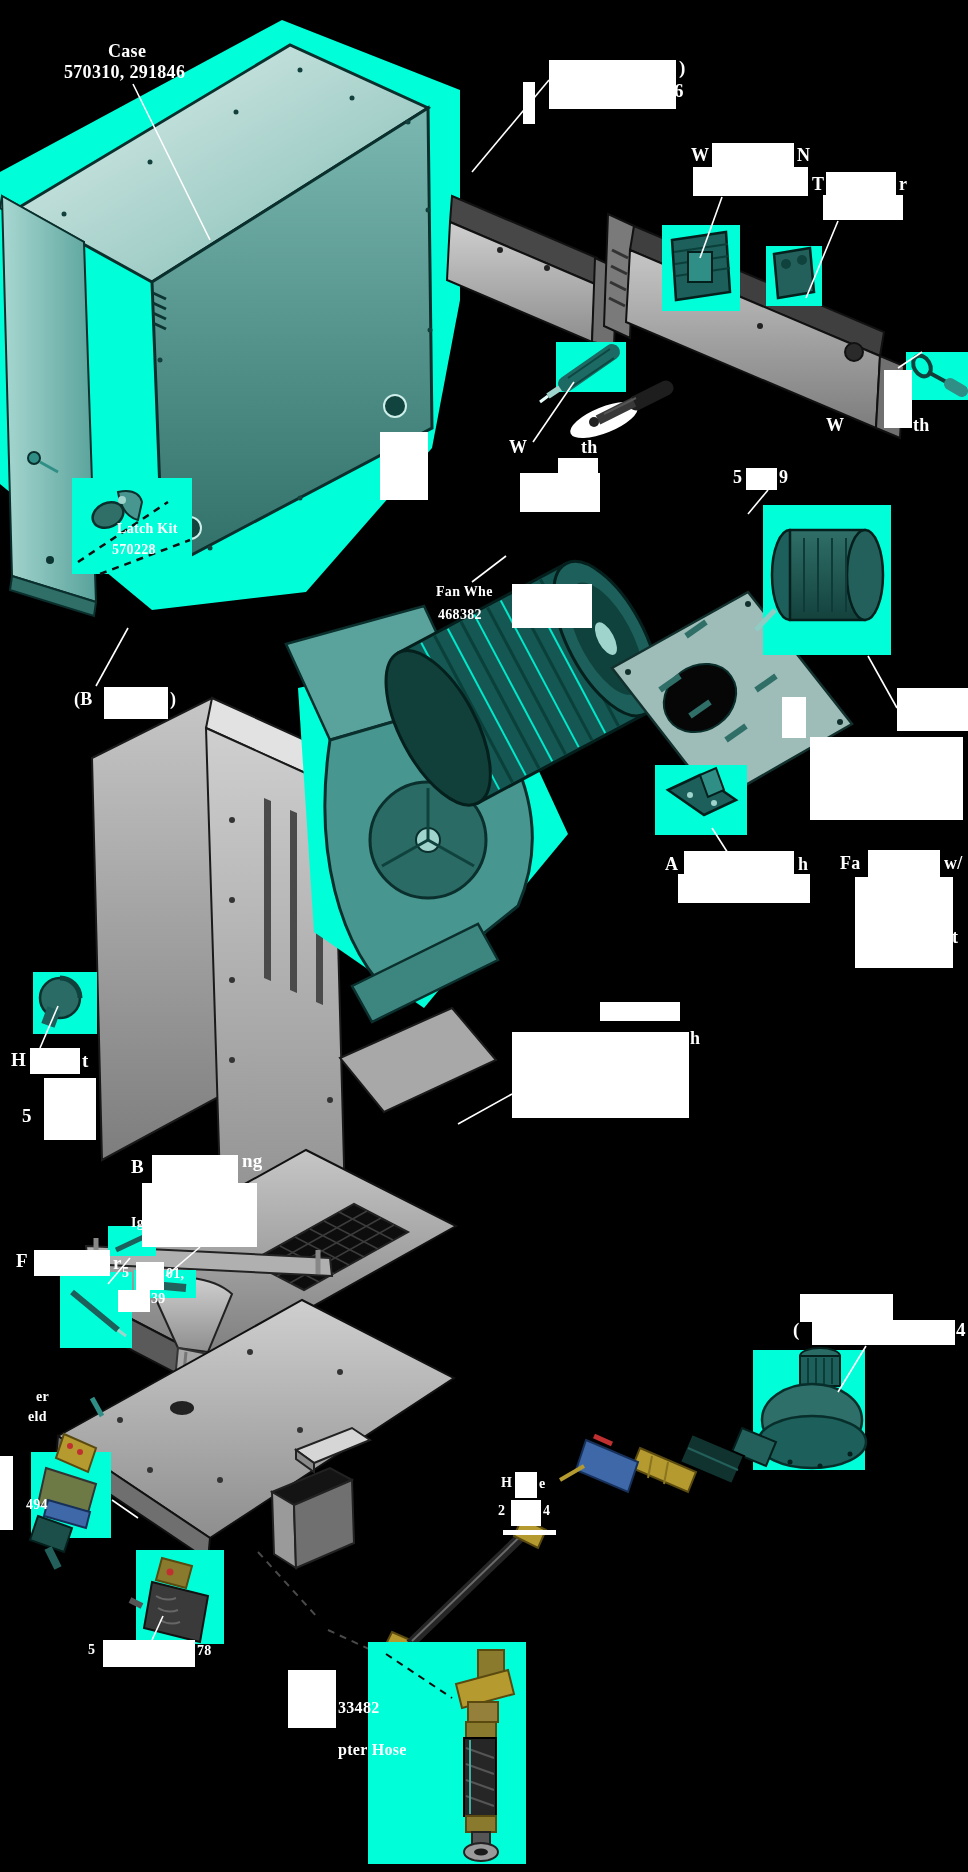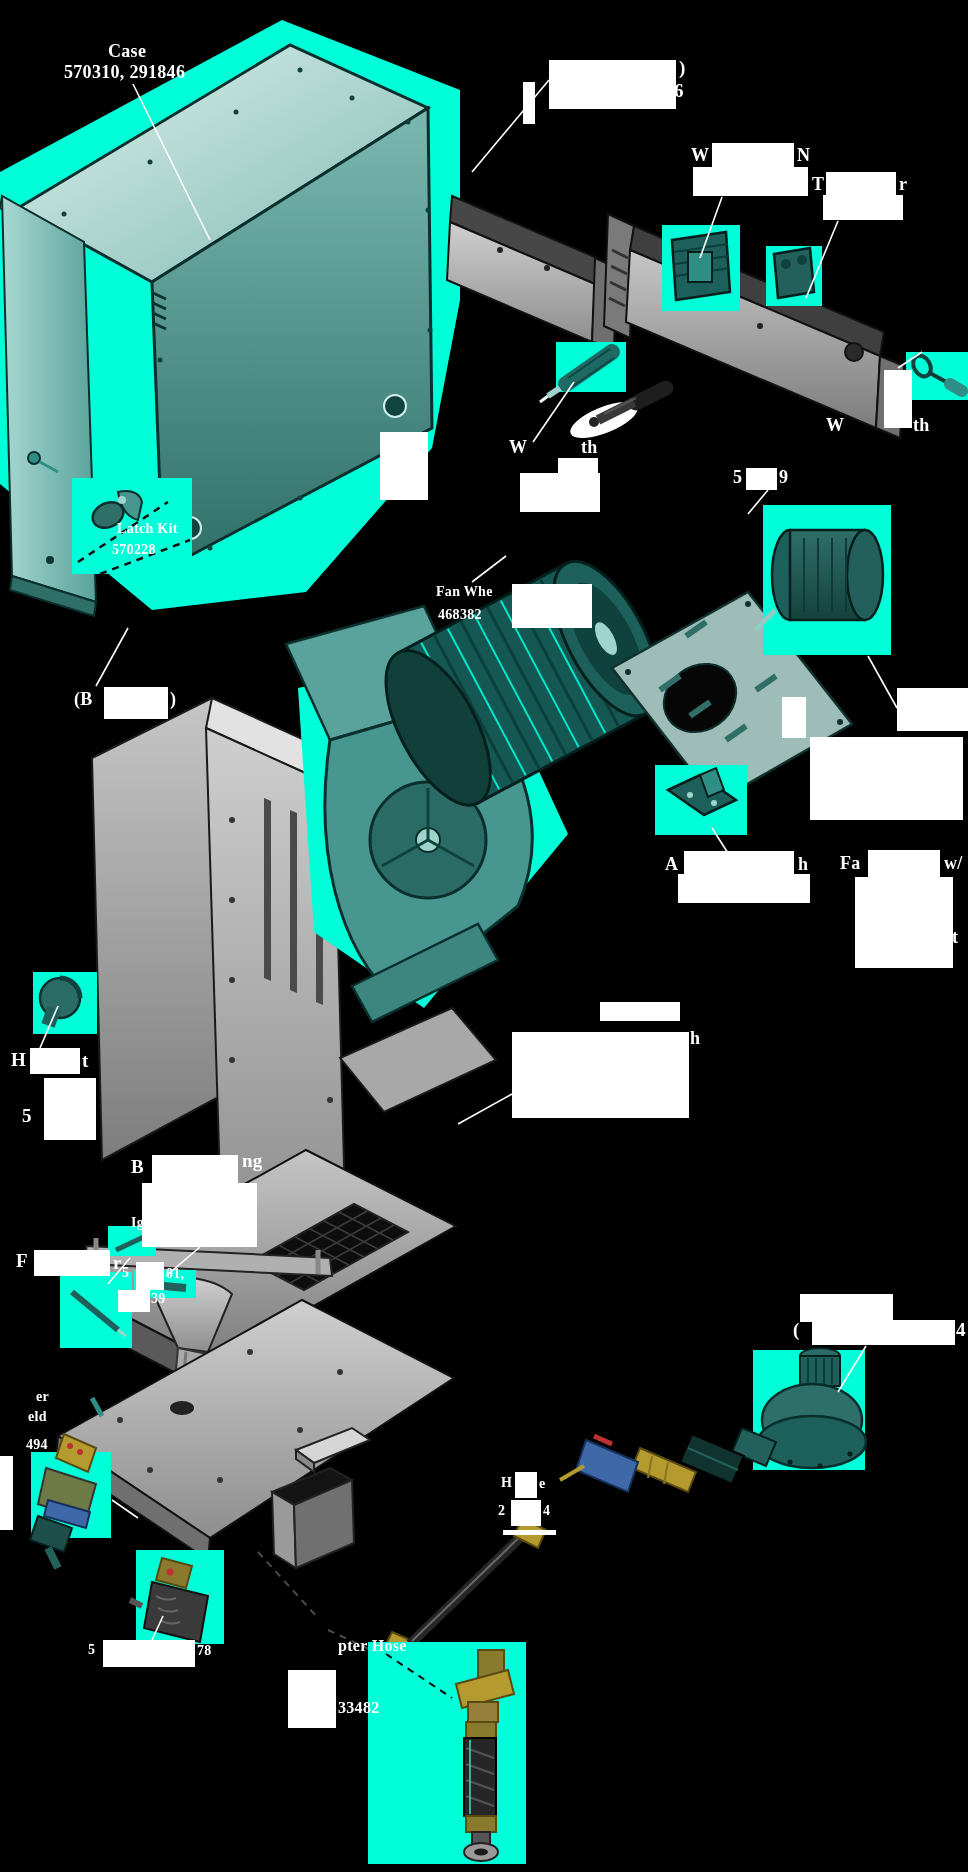--- a/index.html
+++ b/index.html
@@ -467,26 +467,26 @@
 <span class="lbl s17" style="left:131px;top:1216px">Igniter</span>
 <span class="lbl s17" style="left:122px;top:1266px">5</span>
 <span class="lbl s17" style="left:166px;top:1267px">01,</span>
 <span class="lbl s17" style="left:151px;top:1292px">39</span>
 
 <span class="lbl s19" style="left:793px;top:1320px">(</span>
 <span class="lbl s19" style="left:956px;top:1320px">4</span>
 
 <span class="lbl s17" style="left:36px;top:1390px">er</span>
 <span class="lbl s17" style="left:28px;top:1410px">eld</span>
-<span class="lbl s17" style="left:26px;top:1438px">494</span>
+<span class="lbl s17" style="left:26px;top:1498px">494</span>
 
 <span class="lbl s17" style="left:501px;top:1476px">H</span>
 <span class="lbl s17" style="left:539px;top:1477px">e</span>
 <span class="lbl s17" style="left:498px;top:1504px">2</span>
 <span class="lbl s17" style="left:543px;top:1504px">4</span>
 
 <span class="lbl s17" style="left:88px;top:1643px">5</span>
 <span class="lbl s17" style="left:197px;top:1644px">78</span>
 
-<span class="lbl s16" style="left:338px;top:1638px">pter Hose</span>
+<span class="lbl s16" style="left:338px;top:1742px">pter Hose</span>
 <span class="lbl s16" style="left:338px;top:1700px">33482</span>
 
 </div>
 
 </body></html>

